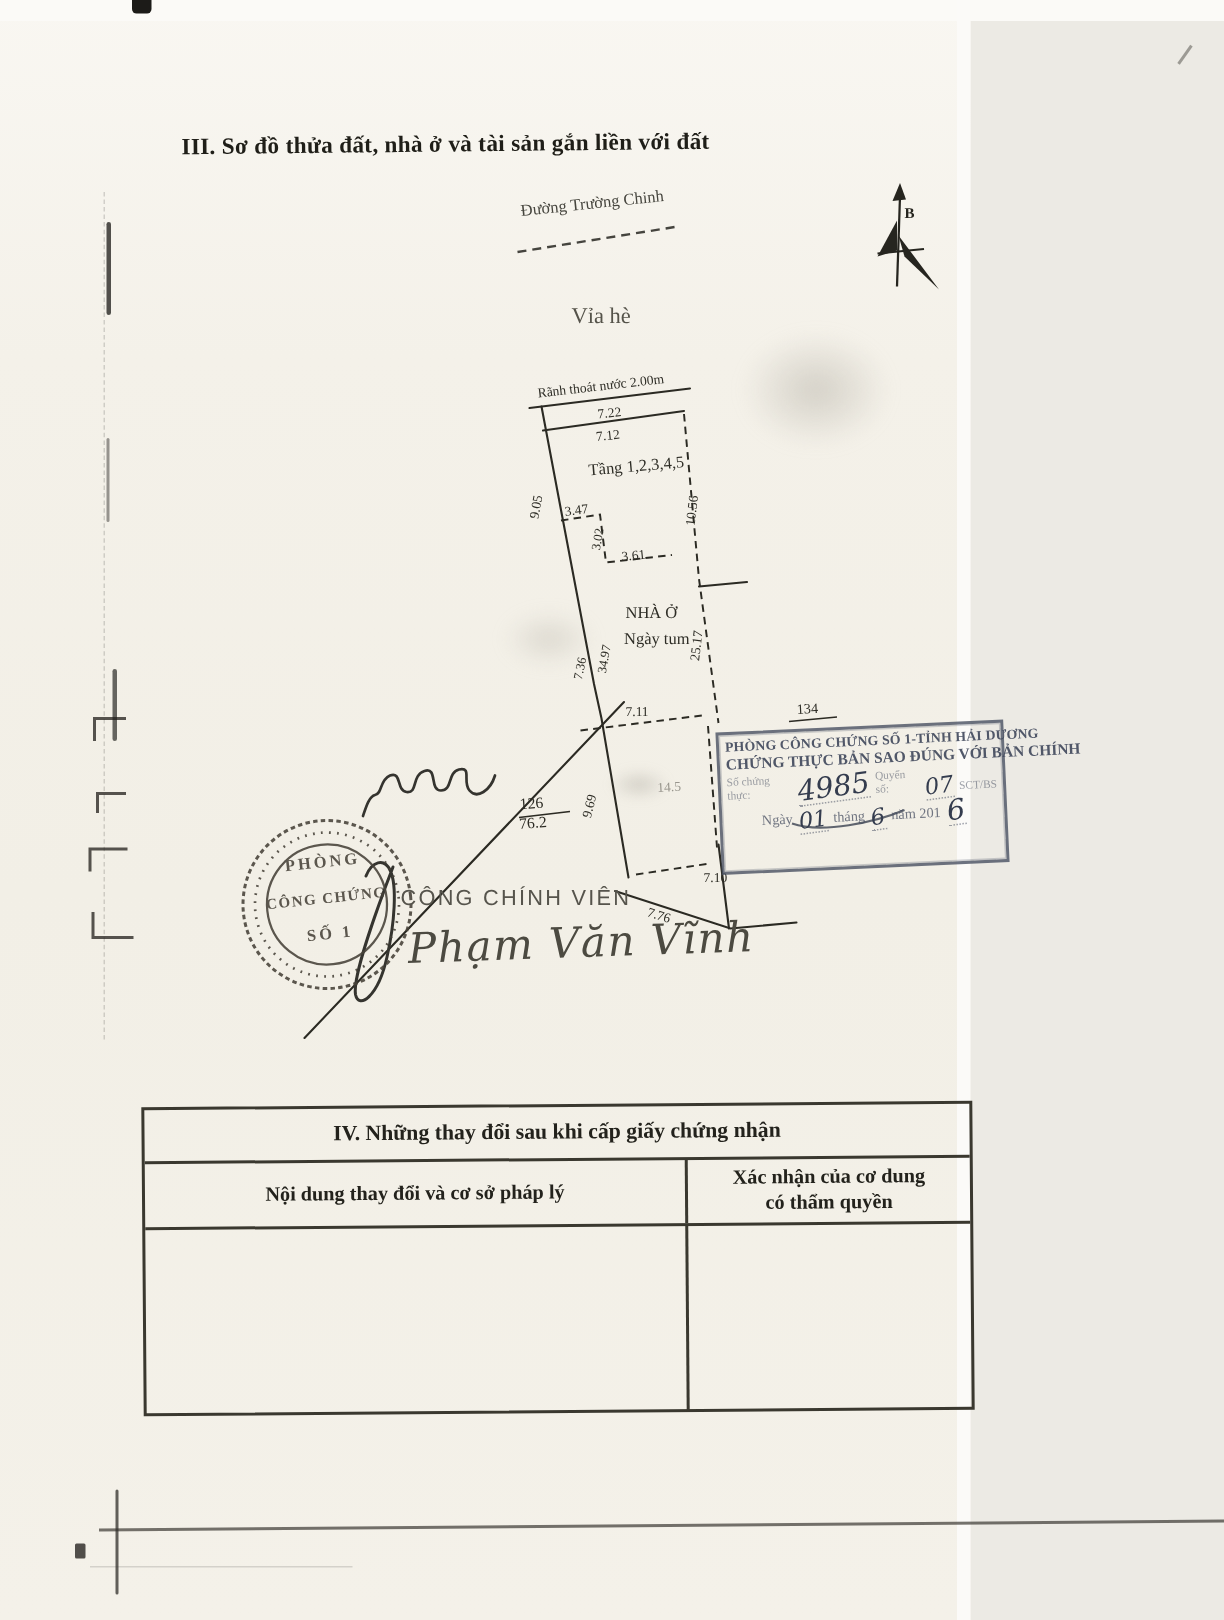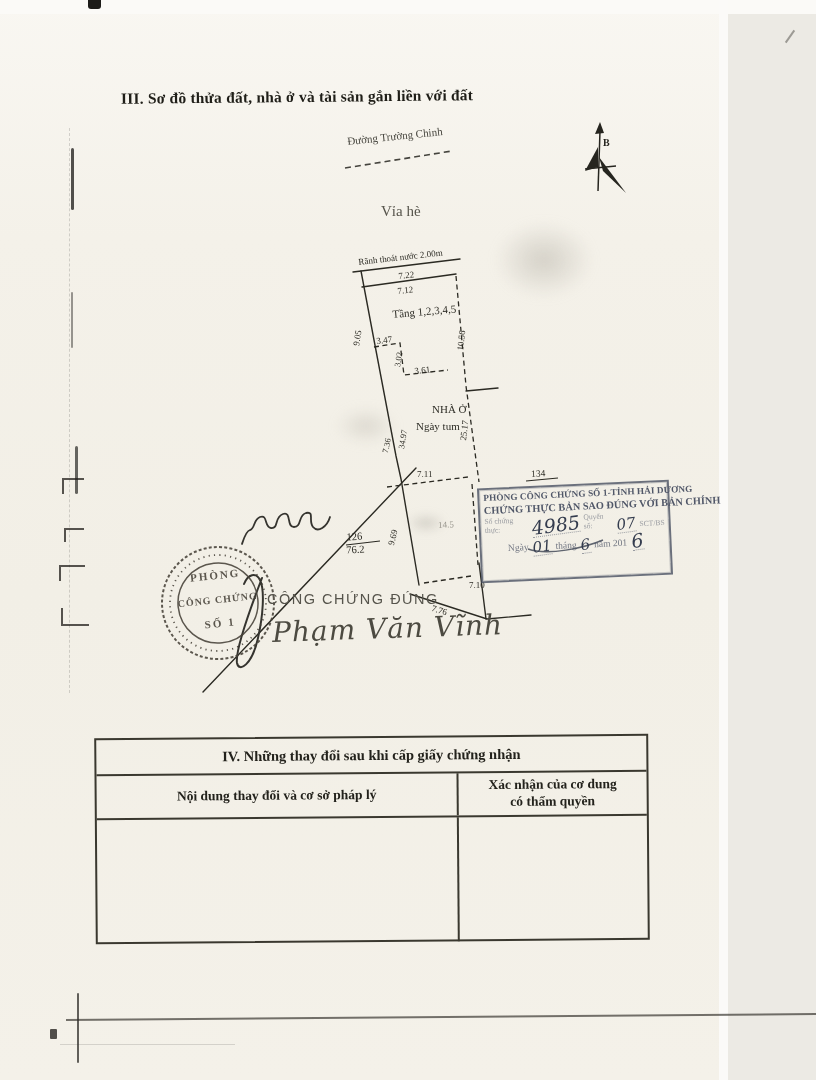--- a/index.html
+++ b/index.html
@@ -1,19 +1,19 @@
 <!DOCTYPE html>
 <html><head>
 <meta charset="utf-8">
 <style>
   html,body{margin:0;padding:0;}
   body{width:816px;height:1080px;overflow:hidden;
        font-family:"Liberation Serif",serif;
        background:#eceae4;}
-  .page{position:relative;width:728px;height:1080px;
+  .page{position:relative;width:647px;height:1080px;
         background:linear-gradient(180deg,#f9f7f2 0%,#f4f1e9 22%,#f2efe6 55%,#f4f1e9 100%);}
   .scan-strip-top{position:absolute;left:0;top:0;width:816px;height:14px;background:#fbfaf7;}
   .scan-strip-right{position:absolute;right:0;top:0;width:9px;height:1080px;background:#fbfaf8;}
   .overlay{position:absolute;left:0;top:0;width:816px;height:1080px;}
 
   
   .lb{position:absolute;font-family:"Liberation Serif",serif;color:#2e2d26;
       font-size:9px;white-space:nowrap;transform-origin:left top;line-height:1;}
 
   .title3{position:absolute;left:121px;top:88px;font-size:15.5px;font-weight:bold;
@@ -158,21 +158,21 @@
 
   <span class="lb" style="left:358px;top:258px;font-size:9px;transform:rotate(-6.5deg);">Rãnh thoát nước 2.00m</span>
   <span class="lb" style="left:398px;top:272px;transform:rotate(-6deg);">7.22</span>
   <span class="lb" style="left:397px;top:287px;transform:rotate(-6deg);">7.12</span>
   <span class="lb" style="left:392px;top:309px;font-size:11px;transform:rotate(-5deg);">Tầng 1,2,3,4,5</span>
   <span class="lb" style="left:352px;top:345px;transform:rotate(-80deg);">9.05</span>
   <span class="lb" style="left:376px;top:337px;transform:rotate(-7deg);">3.47</span>
   <span class="lb" style="left:393px;top:366px;font-size:8.5px;transform:rotate(-80deg);">3.02</span>
   <span class="lb" style="left:414px;top:367px;transform:rotate(-6deg);">3.61</span>
   <span class="lb" style="left:456px;top:350px;transform:rotate(-83deg);">10.56</span>
-  <span class="lb" style="left:432px;top:404px;font-size:11px;">NHÀ Ở</span>
+  <span class="lb" style="left:417px;top:404px;font-size:11px;">NHÀ Ở</span>
   <span class="lb" style="left:416px;top:421px;font-size:11px;">Ngày tum</span>
   <span class="lb" style="left:397px;top:448px;font-size:8.5px;transform:rotate(-80deg);">34.97</span>
   <span class="lb" style="left:381px;top:452px;font-size:8.5px;transform:rotate(-78deg);">7.36</span>
   <span class="lb" style="left:459px;top:440px;transform:rotate(-83deg);">25.17</span>
   <span class="lb" style="left:417px;top:470px;">7.11</span>
   <span class="lb" style="left:387px;top:544px;transform:rotate(-76deg);">9.69</span>
   <span class="lb" style="left:438px;top:521px;color:rgba(62,60,52,.5);transform:rotate(-3deg);">14.5</span>
   <span class="lb" style="left:434px;top:581px;margin-left:35px;">7.10</span>
   <span class="lb" style="left:433px;top:604px;transform:rotate(17deg);">7.76</span>
 
@@ -186,21 +186,21 @@
     <svg width="120" height="120" viewBox="0 0 120 120">
       <circle cx="60" cy="60" r="56" fill="none" stroke="#474239" stroke-width="2" stroke-dasharray="3 2.2"></circle>
       <circle cx="60" cy="60" r="48" fill="none" stroke="#474239" stroke-width="1.8" stroke-dasharray="1.2 4.2"></circle>
       <circle cx="60" cy="60" r="40" fill="none" stroke="#474239" stroke-width="1.5"></circle>
     </svg>
     <div class="cs cs-l1">PHÒNG</div>
     <div class="cs cs-l2">CÔNG CHỨNG</div>
     <div class="cs cs-l3">SỐ 1</div>
   </div>
 
-  <div class="notary-title">CÔNG CHỨNG ĐÚNG</div>
+  <div class="notary-title">CÔNG CHÍNH VIÊN</div>
   <div class="sig-name">Phạm Văn Vĩnh</div>
 
   <div class="rect-stamp">
     <div class="rs-l1">PHÒNG CÔNG CHỨNG SỐ 1-TỈNH HẢI DƯƠNG</div>
     <div class="rs-l2">CHỨNG THỰC BẢN SAO ĐÚNG VỚI BẢN CHÍNH</div>
     <div class="rs-l3">
       <span class="rs-faint">Số chứng thực:</span>
       <span class="hw hw-big">4985</span>
       <span class="rs-faint">Quyển số:</span>
       <span class="hw">07</span>

